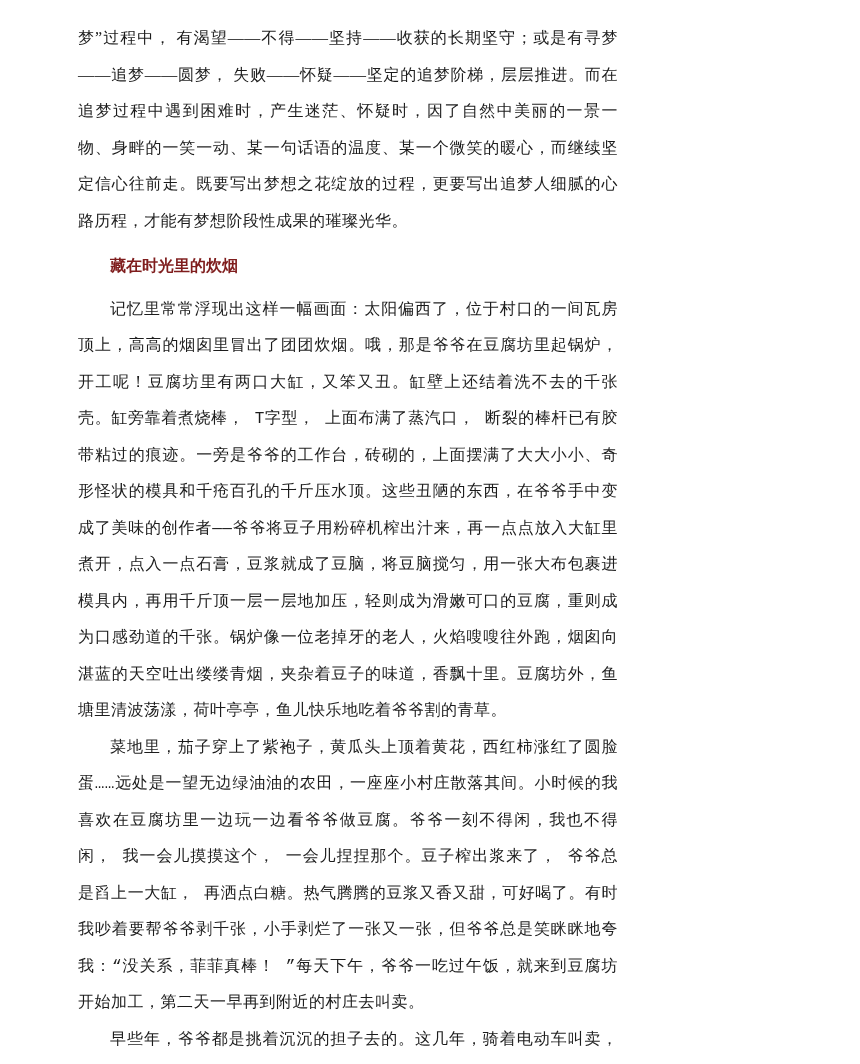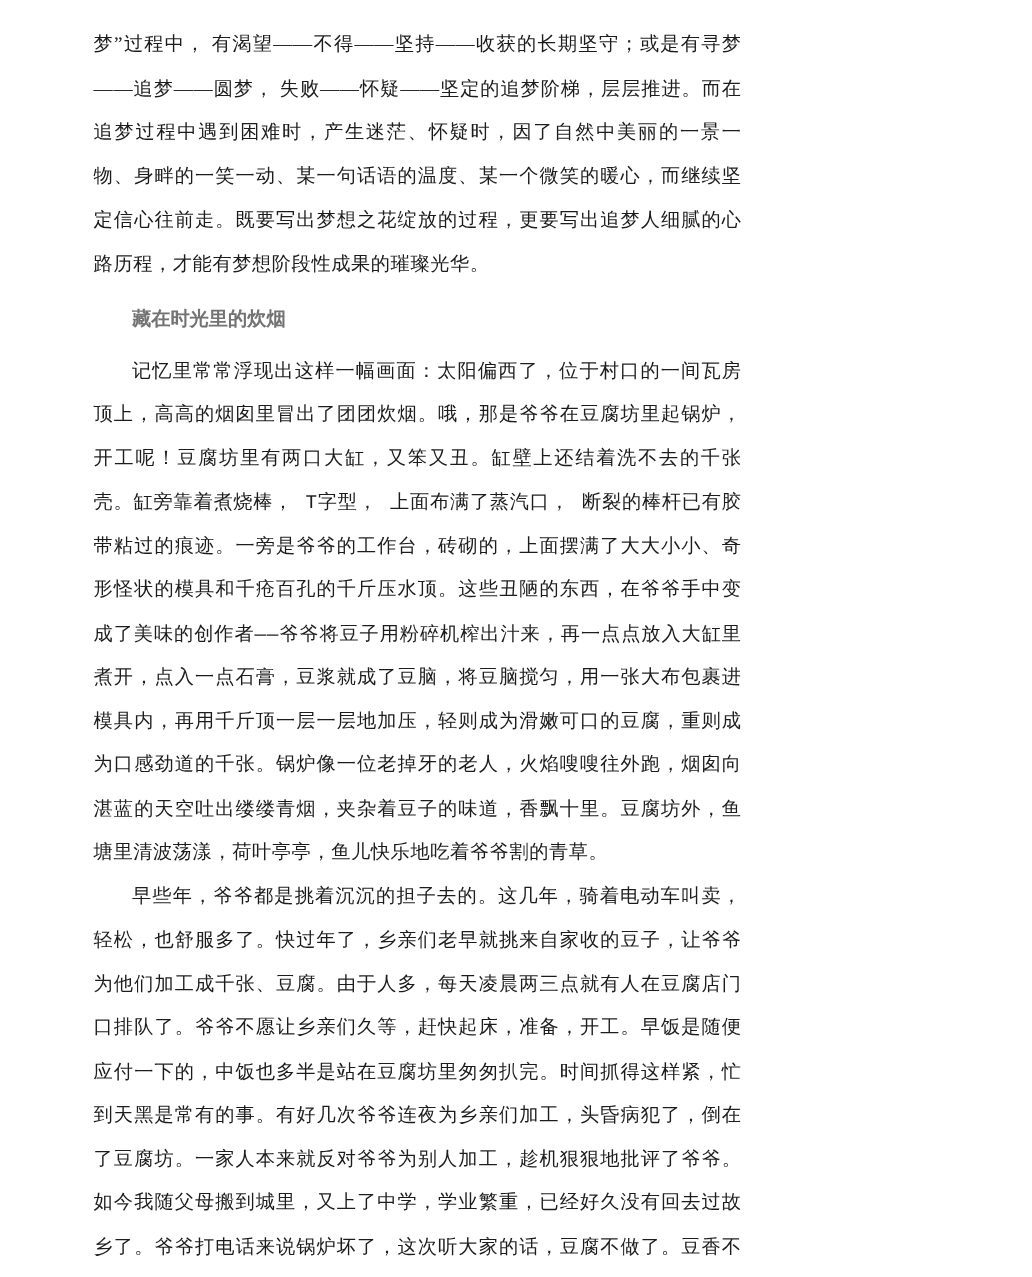--- a/index.html
+++ b/index.html
@@ -33,31 +33,32 @@
   .para.indent {
     text-indent: 2em;
     font-family: Liberation Mono, monospace;
   }
   .doc-title {
     margin: 10px 0 6px 0;
     font-size: 16px;
     line-height: 36.5px;
     font-weight: 700;
     text-indent: 2em;
-    color: #737373;
+    color: #7f1d1d;
     font-family: Liberation Mono, monospace;
   }
 </style>
 </head>
 <body>
 
 <div class="page">
 
   <p class="para">梦”过程中， 有渴望——不得——坚持——收获的长期坚守；或是有寻梦——追梦——圆梦， 失败——怀疑——坚定的追梦阶梯，层层推进。而在追梦过程中遇到困难时，产生迷茫、怀疑时，因了自然中美丽的一景一物、身畔的一笑一动、某一句话语的温度、某一个微笑的暖心，而继续坚定信心往前走。既要写出梦想之花绽放的过程，更要写出追梦人细腻的心路历程，才能有梦想阶段性成果的璀璨光华。</p>
 
   <h2 class="doc-title">藏在时光里的炊烟</h2>
 
   <p class="para indent">记忆里常常浮现出这样一幅画面：太阳偏西了，位于村口的一间瓦房顶上，高高的烟囱里冒出了团团炊烟。哦，那是爷爷在豆腐坊里起锅炉，开工呢！豆腐坊里有两口大缸，又笨又丑。缸壁上还结着洗不去的千张壳。缸旁靠着煮烧棒， T字型， 上面布满了蒸汽口， 断裂的棒杆已有胶带粘过的痕迹。一旁是爷爷的工作台，砖砌的，上面摆满了大大小小、奇形怪状的模具和千疮百孔的千斤压水顶。这些丑陋的东西，在爷爷手中变成了美味的创作者——爷爷将豆子用粉碎机榨出汁来，再一点点放入大缸里煮开，点入一点石膏，豆浆就成了豆脑，将豆脑搅匀，用一张大布包裹进模具内，再用千斤顶一层一层地加压，轻则成为滑嫩可口的豆腐，重则成为口感劲道的千张。锅炉像一位老掉牙的老人，火焰嗖嗖往外跑，烟囱向湛蓝的天空吐出缕缕青烟，夹杂着豆子的味道，香飘十里。豆腐坊外，鱼塘里清波荡漾，荷叶亭亭，鱼儿快乐地吃着爷爷割的青草。</p>
 
+  <p class="para indent">菜地里，茄子穿上了紫袍子，黄瓜头上顶着黄花，西红柿涨红了圆脸蛋……远处是一望无边绿油油的农田，一座座小村庄散落其间。小时候的我喜欢在豆腐坊里一边玩一边看爷爷做豆腐。爷爷一刻不得闲，我也不得闲， 我一会儿摸摸这个， 一会儿捏捏那个。豆子榨出浆来了， 爷爷总是舀上一大缸， 再洒点白糖。热气腾腾的豆浆又香又甜，可好喝了。有时我吵着要帮爷爷剥千张，小手剥烂了一张又一张，但爷爷总是笑眯眯地夸我：“没关系，菲菲真棒！ ”每天下午，爷爷一吃过午饭，就来到豆腐坊开始加工，第二天一早再到附近的村庄去叫卖。</p>
 
   <p class="para indent">早些年，爷爷都是挑着沉沉的担子去的。这几年，骑着电动车叫卖，轻松，也舒服多了。快过年了，乡亲们老早就挑来自家收的豆子，让爷爷为他们加工成千张、豆腐。由于人多，每天凌晨两三点就有人在豆腐店门口排队了。爷爷不愿让乡亲们久等，赶快起床，准备，开工。早饭是随便应付一下的，中饭也多半是站在豆腐坊里匆匆扒完。时间抓得这样紧，忙到天黑是常有的事。有好几次爷爷连夜为乡亲们加工，头昏病犯了，倒在了豆腐坊。一家人本来就反对爷爷为别人加工，趁机狠狠地批评了爷爷。如今我随父母搬到城里，又上了中学，学业繁重，已经好久没有回去过故乡了。爷爷打电话来说锅炉坏了，这次听大家的话，豆腐不做了。豆香不再飘扬了，爷爷脸上的皱纹也更深了吧。小小的豆腐坊在被废弃的长夜里，会不会伤心寂寞呢？我又何时能再归故乡去领略那美丽的风景呢？藏在时光里的炊烟呀，请带去我的想念。</p>
 
 </div>
 
 </body></html>

